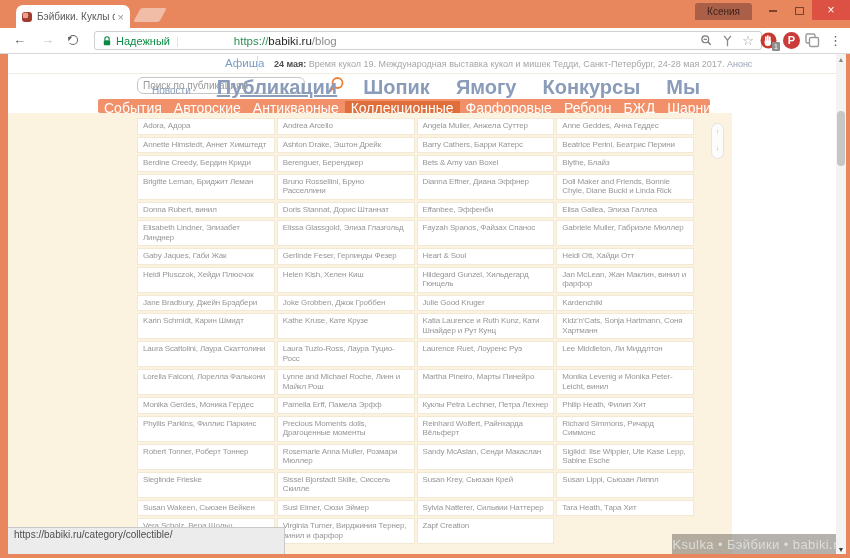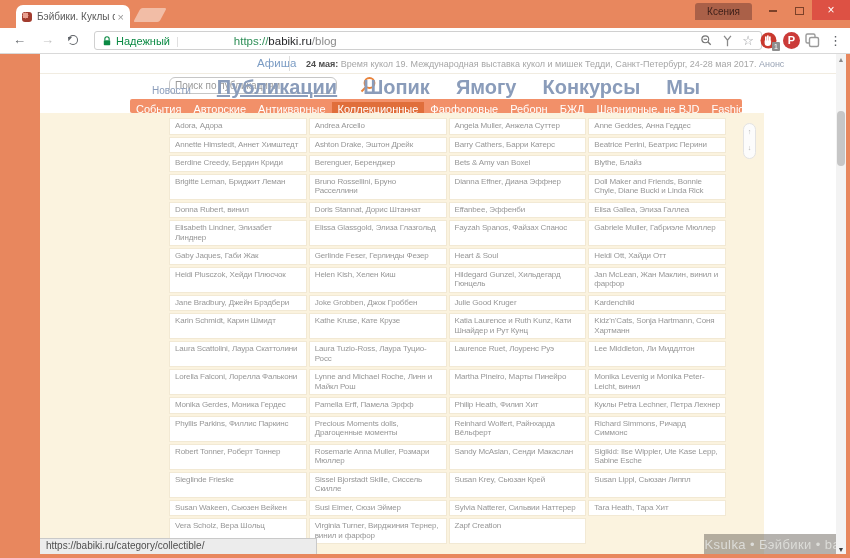--- a/index.html
+++ b/index.html
@@ -51,21 +51,21 @@
   .star { font-size:13px; color:#97999c; cursor:pointer; line-height:13px; }
   .ext { position:absolute; top:4px; width:17px; height:17px; cursor:pointer; }
   .ext-abp { right:73px; }
   .badge { position:absolute; right:-3px; bottom:-2px; background:#8e8e8e; color:#fff; font-size:7px;
            line-height:9px; padding:0 2px; border-radius:1px; }
   .ext-pin { right:50px; background:#cb3b39; border-radius:50%; color:#fff; font-weight:bold;
              font-size:11px; text-align:center; line-height:17px; }
   .ext-sq { right:29px; }
   .menu-dots { position:absolute; right:8px; top:5px; font-size:13px; color:#5f6368; cursor:pointer; }
   
-  .viewport { position:absolute; top:54px; left:8px; right:4px; bottom:4px; background:#fff; overflow:hidden;margin-left:32px; }
+  .viewport { position:absolute; top:54px; left:8px; right:4px; bottom:4px; background:#fff; overflow:hidden; }
   .pagearea { position:absolute; left:0; right:10px; top:0; bottom:0; background:#fff; overflow:hidden; }
   
   .scrollbar { position:absolute; right:0; top:0; width:10px; bottom:0; background:#f3f3f3; z-index:6; }
   .sb-up { position:absolute; top:2px; left:0; right:0; text-align:center; font-size:7px; color:#8a8a8a; cursor:pointer; }
   .sb-thumb { position:absolute; top:57px; left:1px; width:8px; height:55px; background:#c6c6c6; border-radius:4px; cursor:pointer; }
   .sb-down { position:absolute; bottom:1px; left:0; right:0; text-align:center; font-size:7px; color:#3f3f3f; cursor:pointer; }
   
   .announce { position:absolute; top:0; left:0; right:0; height:19px; background:#fff; border-bottom:1px solid #f1ece1; }
   .afisha { position:absolute; left:217px; top:3px; font-size:11.5px; color:#7b9cc4; cursor:pointer; }
   .ann-sep { position:absolute; left:249px; top:2px; height:15px; width:1px; background:#ddd; }
@@ -80,34 +80,34 @@
   .search-input::placeholder { color:#9a9a9a; }
   .search-btn { position:absolute; left:318px; top:1px; width:20px; height:20px; cursor:pointer; }
   .nav { position:absolute; right:136px; top:2px; display:flex; align-items:baseline; gap:26px; }
   .nav-item { color:#8a9cba; cursor:pointer; white-space:nowrap; }
   .nav-item.small { font-size:10px; }
   .nav-item.large { font-size:20px;font-weight:bold; }
   .nav-item.active { text-decoration:underline; }
   
   .catbar { position:absolute; top:45px; left:90px; width:612px; height:14px; background:#f29069;
             border-radius:2px; white-space:nowrap; overflow:hidden; }
-  .cat { display:inline-block; font-size:11px; color:#fff; line-height:14px; padding:0 6px; cursor:pointer; }
+  .cat { display:inline-block; font-size:14px; color:#fff; line-height:14px; padding:0 6px; cursor:pointer; }
   .cat.active { background:#e06e3b; }
   
   .content { position:absolute; top:59px; left:0; right:0; bottom:0; background:#fff; overflow:hidden; }
   .cream { position:absolute; left:0; top:0; bottom:0; width:724px; background:#fbf3df; }
   .grid { position:absolute; left:129px; top:5px; width:557px; display:grid;
           grid-template-columns:repeat(4,1fr); gap:2px; }
   .cell { background:#fff; border:1px solid #f2e9d4; padding:2px 5px 3px; font-size:8px; line-height:9.5px;
           color:#979797; letter-spacing:-0.15px; cursor:pointer; }
   .scrollwidget { position:absolute; left:703px; top:10px; width:13px; height:36px; border:1px solid #e3e3e3;
                   border-radius:7px; background:#fcfcfc; text-align:center; box-sizing:border-box; }
   .sw-arrow { display:block; font-size:7px; color:#b0b0b0; line-height:16px; cursor:pointer; }
   
-  .status-tip { position:absolute; left:0; bottom:0; width:277px; height:16px; background:#ececec;
+  .status-tip { position:absolute; left:0; bottom:0; width:277px; height:27px; background:#ececec;
                 border-top:1px solid #c9c9c9; border-right:1px solid #c9c9c9; box-sizing:border-box;
                 font-size:10px; color:#4f4f4f; line-height:14px; padding-left:6px; z-index:4; }
   .watermark { position:absolute; left:664px; top:480px; width:174px; height:21px;
                background:rgba(108,102,93,.5); color:#dcdcd8; font-size:13px; text-align:center;
                line-height:21px; letter-spacing:.4px; z-index:5; }
 </style>
 </head>
 <body>
 
 <div class="titlebar">
@@ -249,22 +249,22 @@
           <div class="cell">Laura Scattolini, Лаура Скаттолини</div>
           <div class="cell">Laura Tuzio-Ross, Лаура Туцио-Росс</div>
           <div class="cell">Laurence Ruet, Лоуренс Руэ</div>
           <div class="cell">Lee Middleton, Ли Миддлтон</div>
           <div class="cell">Lorella Falconi, Лорелла Фалькони</div>
           <div class="cell">Lynne and Michael Roche, Линн и Майкл Рош</div>
           <div class="cell">Martha Pineiro, Марты Пинейро</div>
           <div class="cell">Monika Levenig и Monika Peter-Leicht, винил</div>
           <div class="cell">Monika Gerdes, Моника Гердес</div>
           <div class="cell">Pamella Erff, Памела Эрфф</div>
+          <div class="cell">Куклы Petra Lechner, Петра Лехнер</div>
           <div class="cell">Philip Heath, Филип Хит</div>
-          <div class="cell">Куклы Petra Lechner, Петра Лехнер</div>
           <div class="cell">Phyllis Parkins, Филлис Паркинс</div>
           <div class="cell">Precious Moments dolls, Драгоценные моменты</div>
           <div class="cell">Reinhard Wolfert, Райнхарда Вёльферт</div>
           <div class="cell">Richard Simmons, Ричард Симмонс</div>
           <div class="cell">Robert Tonner, Роберт Тоннер</div>
           <div class="cell">Rosemarie Anna Muller, Розмари Мюллер</div>
           <div class="cell">Sandy McAslan, Сенди Макаслан</div>
           <div class="cell">Sigikid: Ilse Wippler, Ute Kase Lepp, Sabine Esche</div>
           <div class="cell">Sieglinde Frieske</div>
           <div class="cell">Sissel Bjorstadt Skille, Сиссель Скилле</div>

